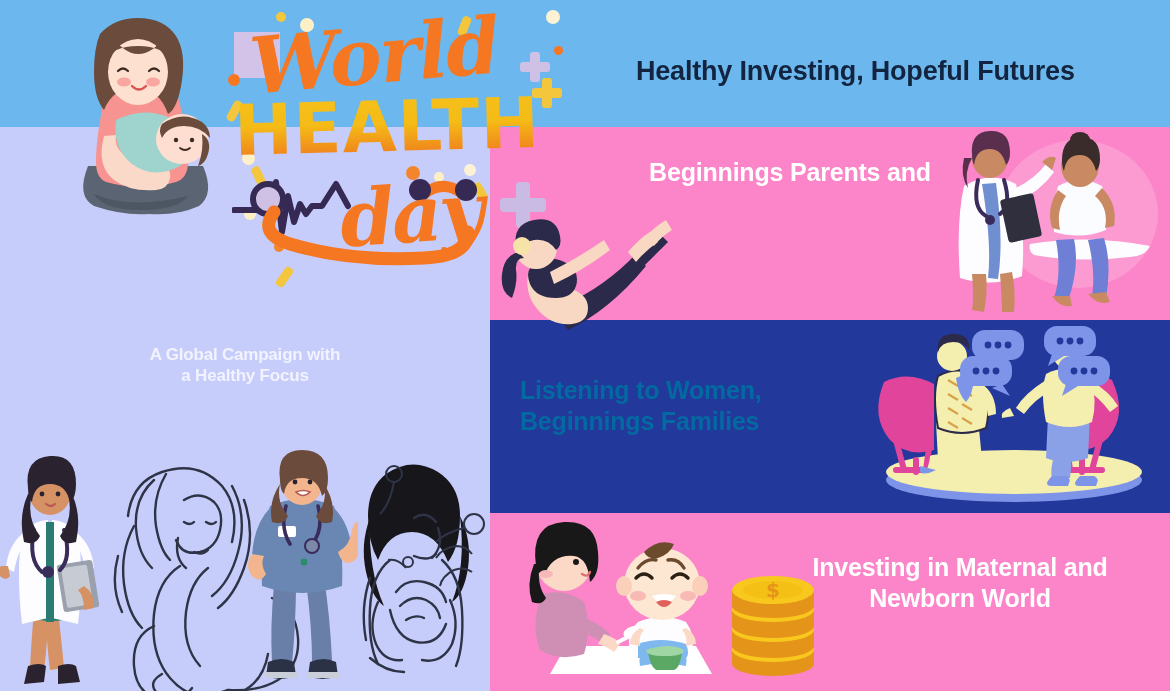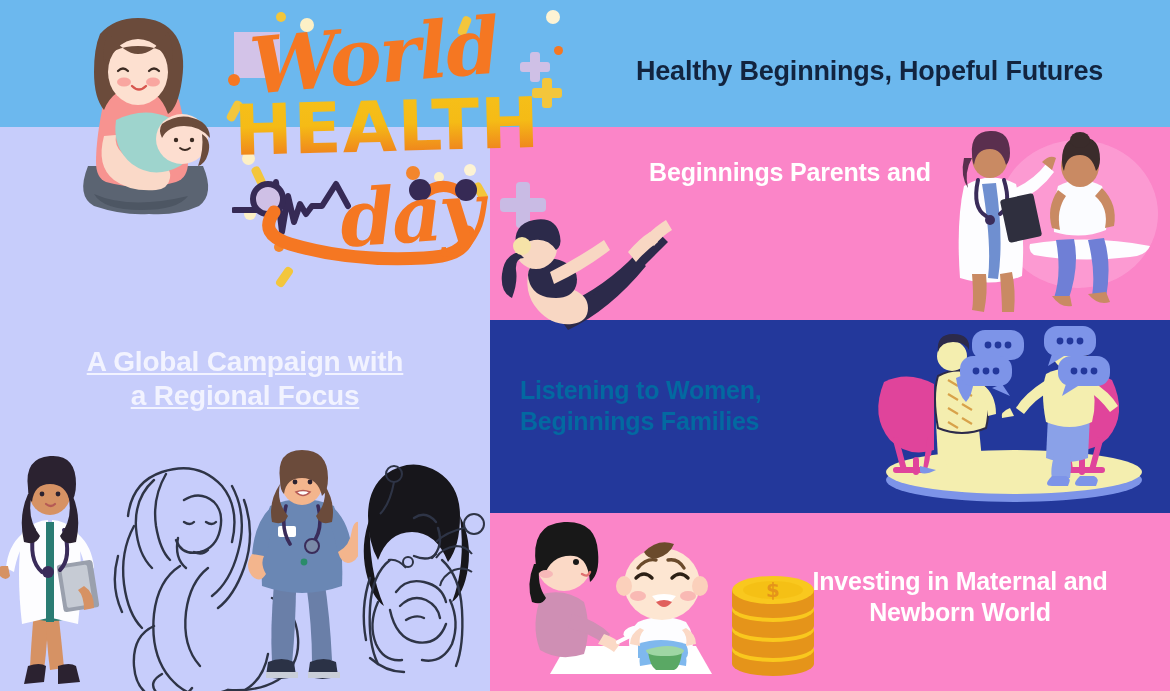--- a/index.html
+++ b/index.html
@@ -26,26 +26,26 @@
   }
   #tagline-empower{
     left:600px;top:157px;width:380px;
     font-size:25px;color:#ffffff;text-align:center;
   }
   #tagline-listening{
     left:520px;top:375px;width:380px;
     font-size:25px;color:#0369a1;text-align:left;
   }
   #tagline-investing{
-    left:760px;top:566px;width:400px;
+    left:760px;top:552px;width:400px;
     font-size:25px;color:#ffffff;text-align:center;
   }
   #tagline-global{
     left:55px;top:345px;width:380px;
-    font-size:28px;color:#f2f3ff;text-align:center;text-decoration:underline;
+    font-size:17px;color:#f2f3ff;text-align:center;
   }
 
   
   #logo-block{position:absolute;left:228px;top:4px;width:330px;height:280px;}
   .logo-word{position:absolute;}
   #logo-world{
     left:22px;top:6px;font-size:78px;color:#f57722;
     font-family:"DejaVu Serif",serif;font-style:italic;font-weight:bold;
     transform:rotate(-5deg);letter-spacing:-2px;
   }
@@ -472,34 +472,34 @@
       <path d="M48 22 q-4 22 -14 32"></path>
       <circle cx="128" cy="64" r="10"></circle>
       <path d="M118 68 q-18 4 -28 14"></path>
       <path d="M126 94 q-6 -8 -16 -8 M110 86 q-14 2 -20 12"></path>
       <path d="M126 112 q-8 -6 -18 -2 M108 110 q-12 6 -14 16"></path>
       <path d="M60 108 q-8 -10 -18 -8"></path>
       <circle cx="62" cy="102" r="5"></circle>
     </g>
   </svg>
 
-  <div class="headline" id="tagline-main">Healthy Beginnings, Hopeful Futures</div>
+  <div class="headline" id="tagline-main">Healthy Investing, Hopeful Futures</div>
 
   <div class="headline" id="tagline-empower">
     <div>Beginnings Parents and</div>
   </div>
 
   <div class="headline" id="tagline-listening">
     <div>Listening to Women,</div>
     <div>Beginnings Families</div>
   </div>
 
   <div class="headline" id="tagline-investing">
     <div>Investing in Maternal and</div>
     <div>Newborn World</div>
   </div>
 
   <div class="headline" id="tagline-global">
     <div>A Global Campaign with</div>
-    <div>a Regional Focus</div>
+    <div>a Healthy Focus</div>
   </div>
 
 </div>
 
 </body></html>

